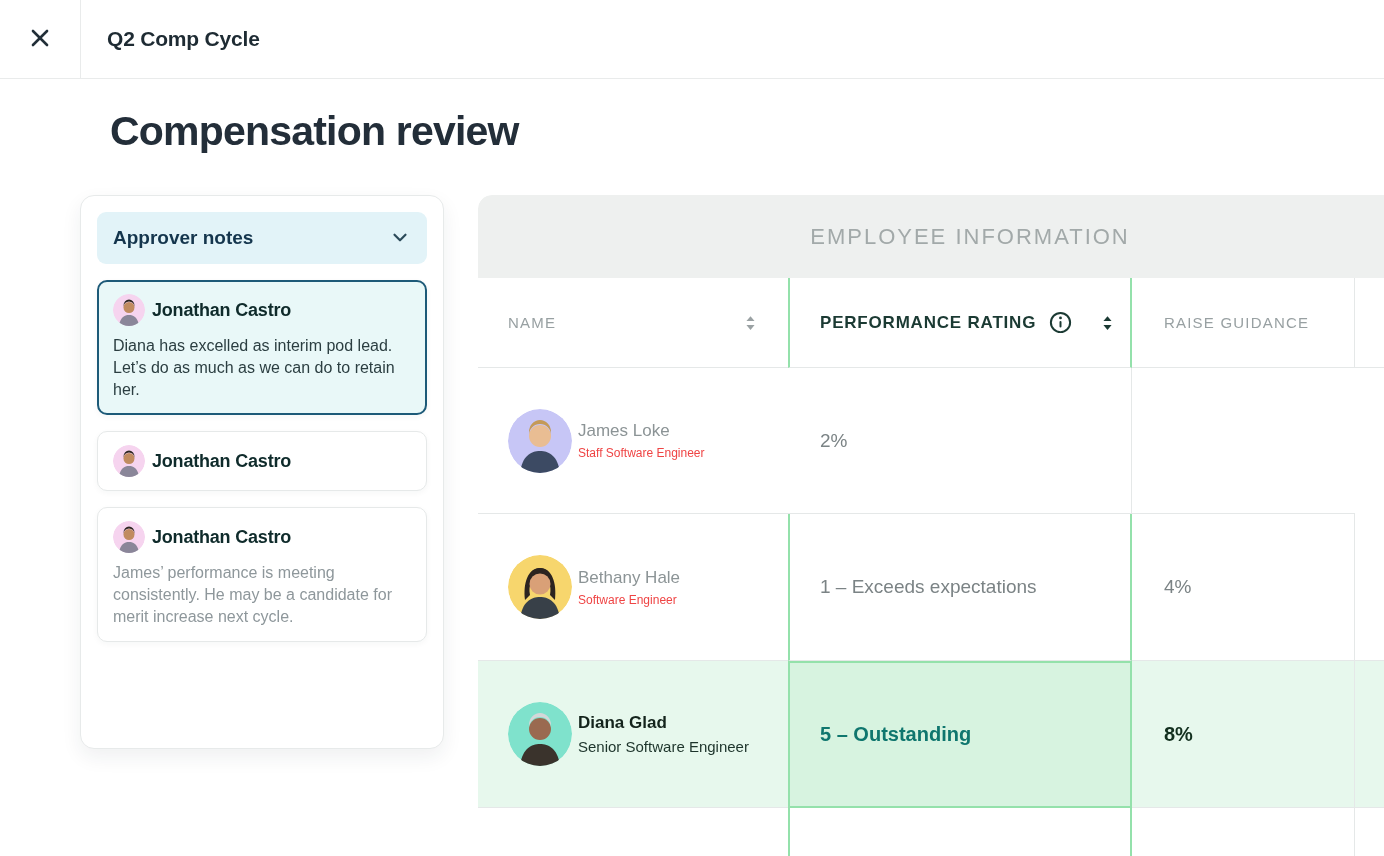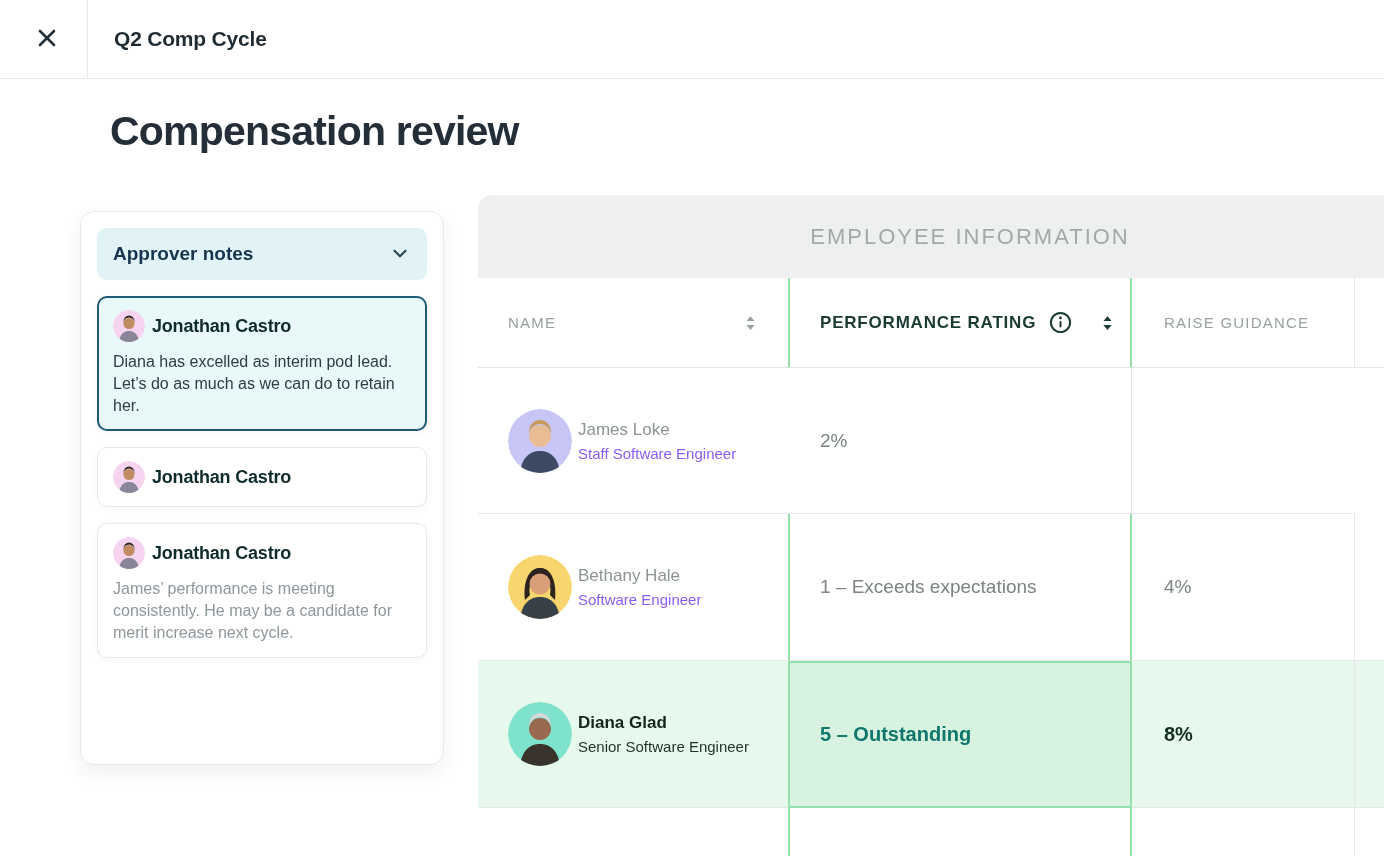--- a/index.html
+++ b/index.html
@@ -7,21 +7,21 @@
   body { font-family: "Liberation Sans", sans-serif; }
   .screen {
     position: relative; width: 1384px; height: 856px;
     background: #ffffff; overflow: hidden;
   }
 
   
   .topbar {
     position: absolute; top: 0; left: 0; width: 1384px; height: 79px;
     background: #fff; border-bottom: 1px solid #e9ebeb;
-    display: flex; align-items: center; padding-left: 7px;
+    display: flex; align-items: center;
   }
   .close-zone {
     width: 81px; height: 100%; border-right: 1px solid #e9ebeb;
     display: flex; align-items: center; justify-content: center; flex: 0 0 auto;
   }
   .close-btn {
     width: 40px; height: 40px; border: none; background: transparent;
     display: flex; align-items: center; justify-content: center; cursor: pointer;
     border-radius: 8px;
   }
@@ -32,21 +32,21 @@
   }
 
   
   .page-title {
     position: absolute; left: 110px; top: 108px;
     font-size: 41px; font-weight: 700; color: #232e39; letter-spacing: -0.8px;
   }
 
   
   .notes-panel {
-    position: absolute; left: 80px; top: 211px; width: 364px; height: 554px;
+    position: absolute; left: 80px; top: 195px; width: 364px; height: 554px;
     background: #fff; border: 1px solid #e7eaea; border-radius: 14px;
     box-shadow: 0 8px 20px rgba(30, 45, 55, 0.07);
     padding: 16px;
   }
   .notes-header {
     height: 52px; width: 100%; background: #e2f3f8; border: none;
     border-radius: 9px; display: flex; align-items: center;
     justify-content: space-between; padding: 0 16px; cursor: pointer;
     font-family: "Liberation Sans", sans-serif;
   }
@@ -108,21 +108,21 @@
   .h-label { font-size: 15px; font-weight: 500; letter-spacing: 1.2px; color: #98a0a2; }
   .h-rating { cursor: pointer; }
   .h-rating .h-label-dark {
     font-size: 17px; font-weight: 700; letter-spacing: 0.8px; color: #1b3a33;
   }
   .h-rating .info-wrap { margin-left: 13px; display: flex; align-items: center; }
   .h-rating .sort-wrap { margin-left: 30px; display: flex; align-items: center; }
 
   .person-meta { display: flex; flex-direction: column; gap: 5px; }
   .person-name { font-size: 17px; color: #8c9496; }
-  .person-role { font-size: 15px; color: #8b5cf6; }
+  .person-role { font-size: 12px; color: #ef4444; }
 
   .t-body-row.highlight { background: #e7f8ed; }
   .t-body-row.highlight .rating-cell {
     background: #d7f3e0; border-top: 2px solid #94e1ab; border-bottom: 2px solid #94e1ab;
     font-size: 20px; font-weight: 700; color: #0f766e;
   }
   .t-body-row.highlight .raise-cell { font-size: 20px; font-weight: 700; color: #13301f; }
   .t-body-row.highlight .person-name { font-size: 17px; font-weight: 700; color: #14241c; }
   .t-body-row.highlight .person-role { font-size: 15px; font-weight: 500; color: #1d342b; }
 

